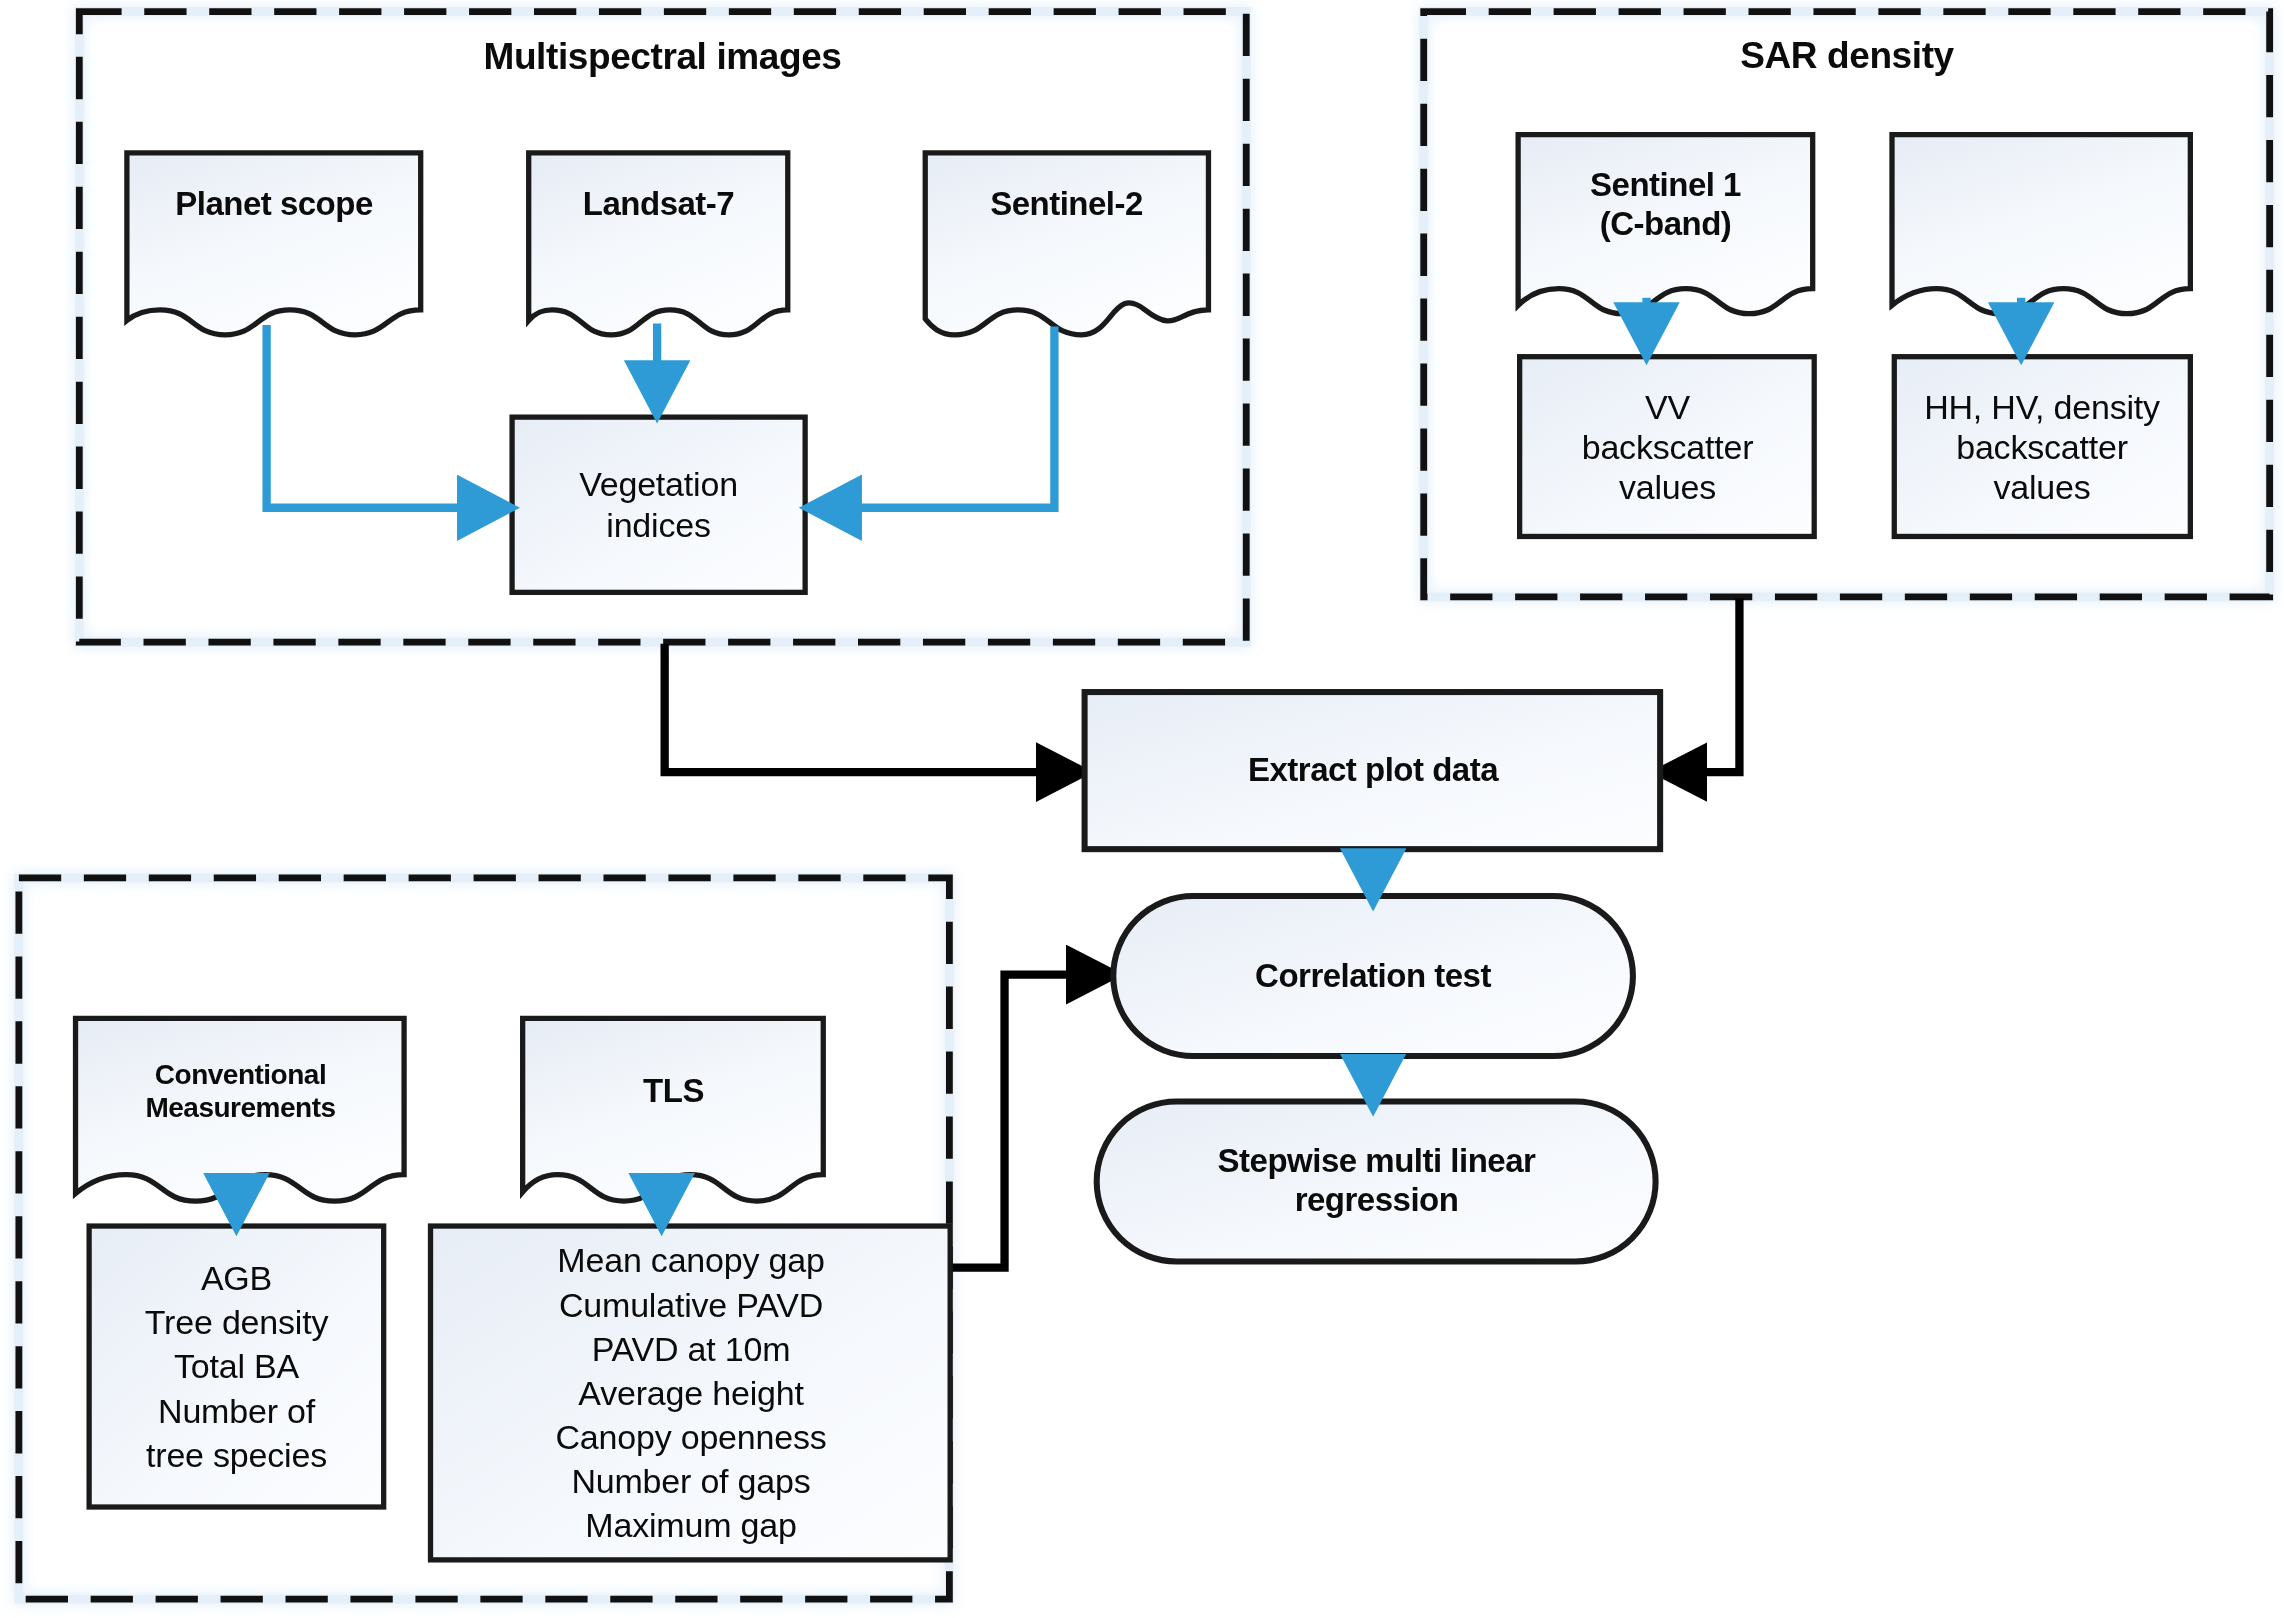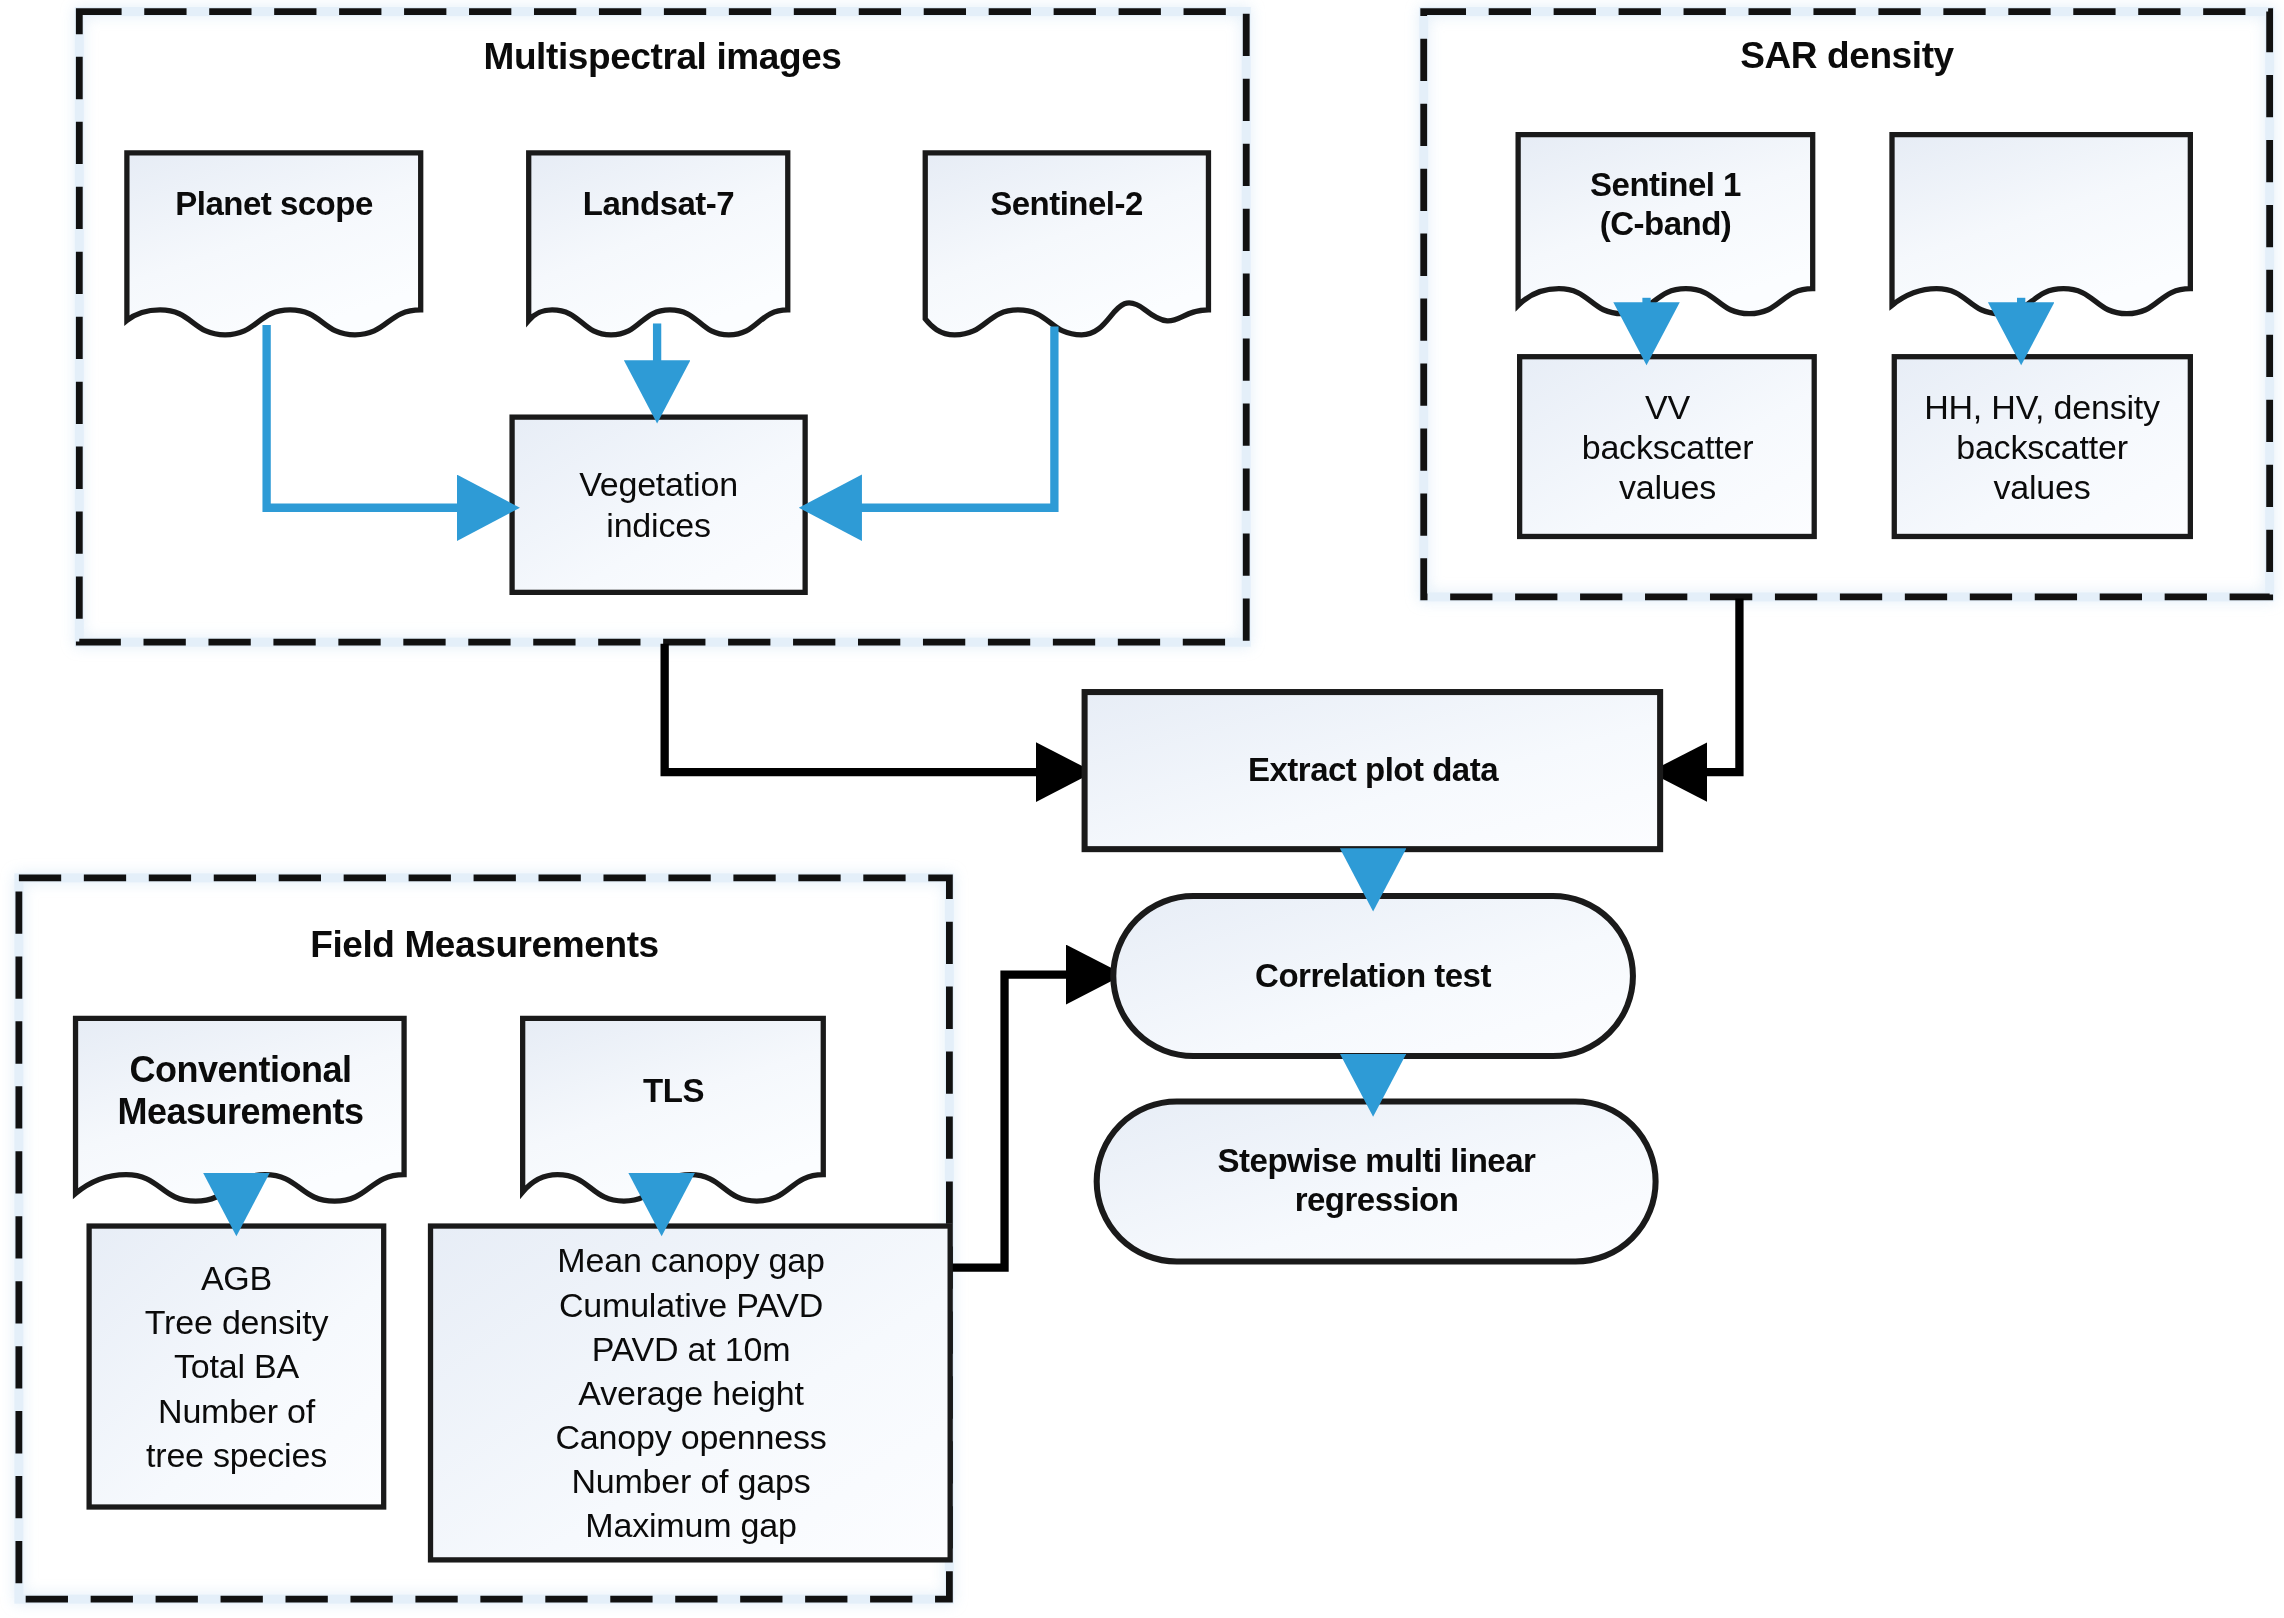--- a/index.html
+++ b/index.html
@@ -176,21 +176,20 @@
   <g fill="none" stroke="#2E9BD6" stroke-width="11">
     <path d="M1818,1126 L1818,1158" marker-end="url(#bluearrow)"></path>
     <path d="M1818,1400 L1818,1430" marker-end="url(#bluearrow)"></path>
   </g>
 </svg>
 
 <div class="lbl grp-title" style="left:79px;top:30px;width:1167px;height:53px;">Multispectral images</div>
 
 <div class="lbl grp-title" style="left:1424px;top:29px;width:846px;height:53px;">SAR density</div>
 
-<div class="lbl grp-title" style="left:19px;top:918px;width:931px;height:53px;">Field Measurements</div>
 
 <div class="lbl node-bold" style="left:127px;top:155px;width:294px;height:98px;">Planet scope</div>
 
 <div class="lbl node-bold" style="left:529px;top:155px;width:259px;height:98px;">Landsat-7</div>
 
 <div class="lbl node-bold" style="left:925px;top:155px;width:283px;height:98px;">Sentinel-2</div>
 
 <div class="lbl node-reg list" style="left:512px;top:417px;width:293px;height:175px;">
   <span>Vegetation</span>
   <span>indices</span>
@@ -207,21 +206,21 @@
   <span>backscatter</span>
   <span>values</span>
 </div>
 
 <div class="lbl node-reg list" style="left:1894px;top:357px;width:296px;height:180px;">
   <span>HH, HV, density</span>
   <span>backscatter</span>
   <span>values</span>
 </div>
 
-<div class="lbl node-bold list" style="left:76px;top:1027px;width:329px;height:128px;font-size:36px;text-align:right;">
+<div class="lbl node-bold list" style="left:76px;top:1027px;width:329px;height:128px;font-size:28px;text-align:right;">
   <span>Conventional</span>
   <span>Measurements</span>
 </div>
 
 <div class="lbl node-bold" style="left:523px;top:1027px;width:301px;height:128px;">TLS</div>
 
 <div class="lbl node-reg list" style="left:89px;top:1226px;width:295px;height:281px;line-height:1.30;">
   <span>AGB</span>
   <span>Tree density</span>
   <span>Total BA</span>

